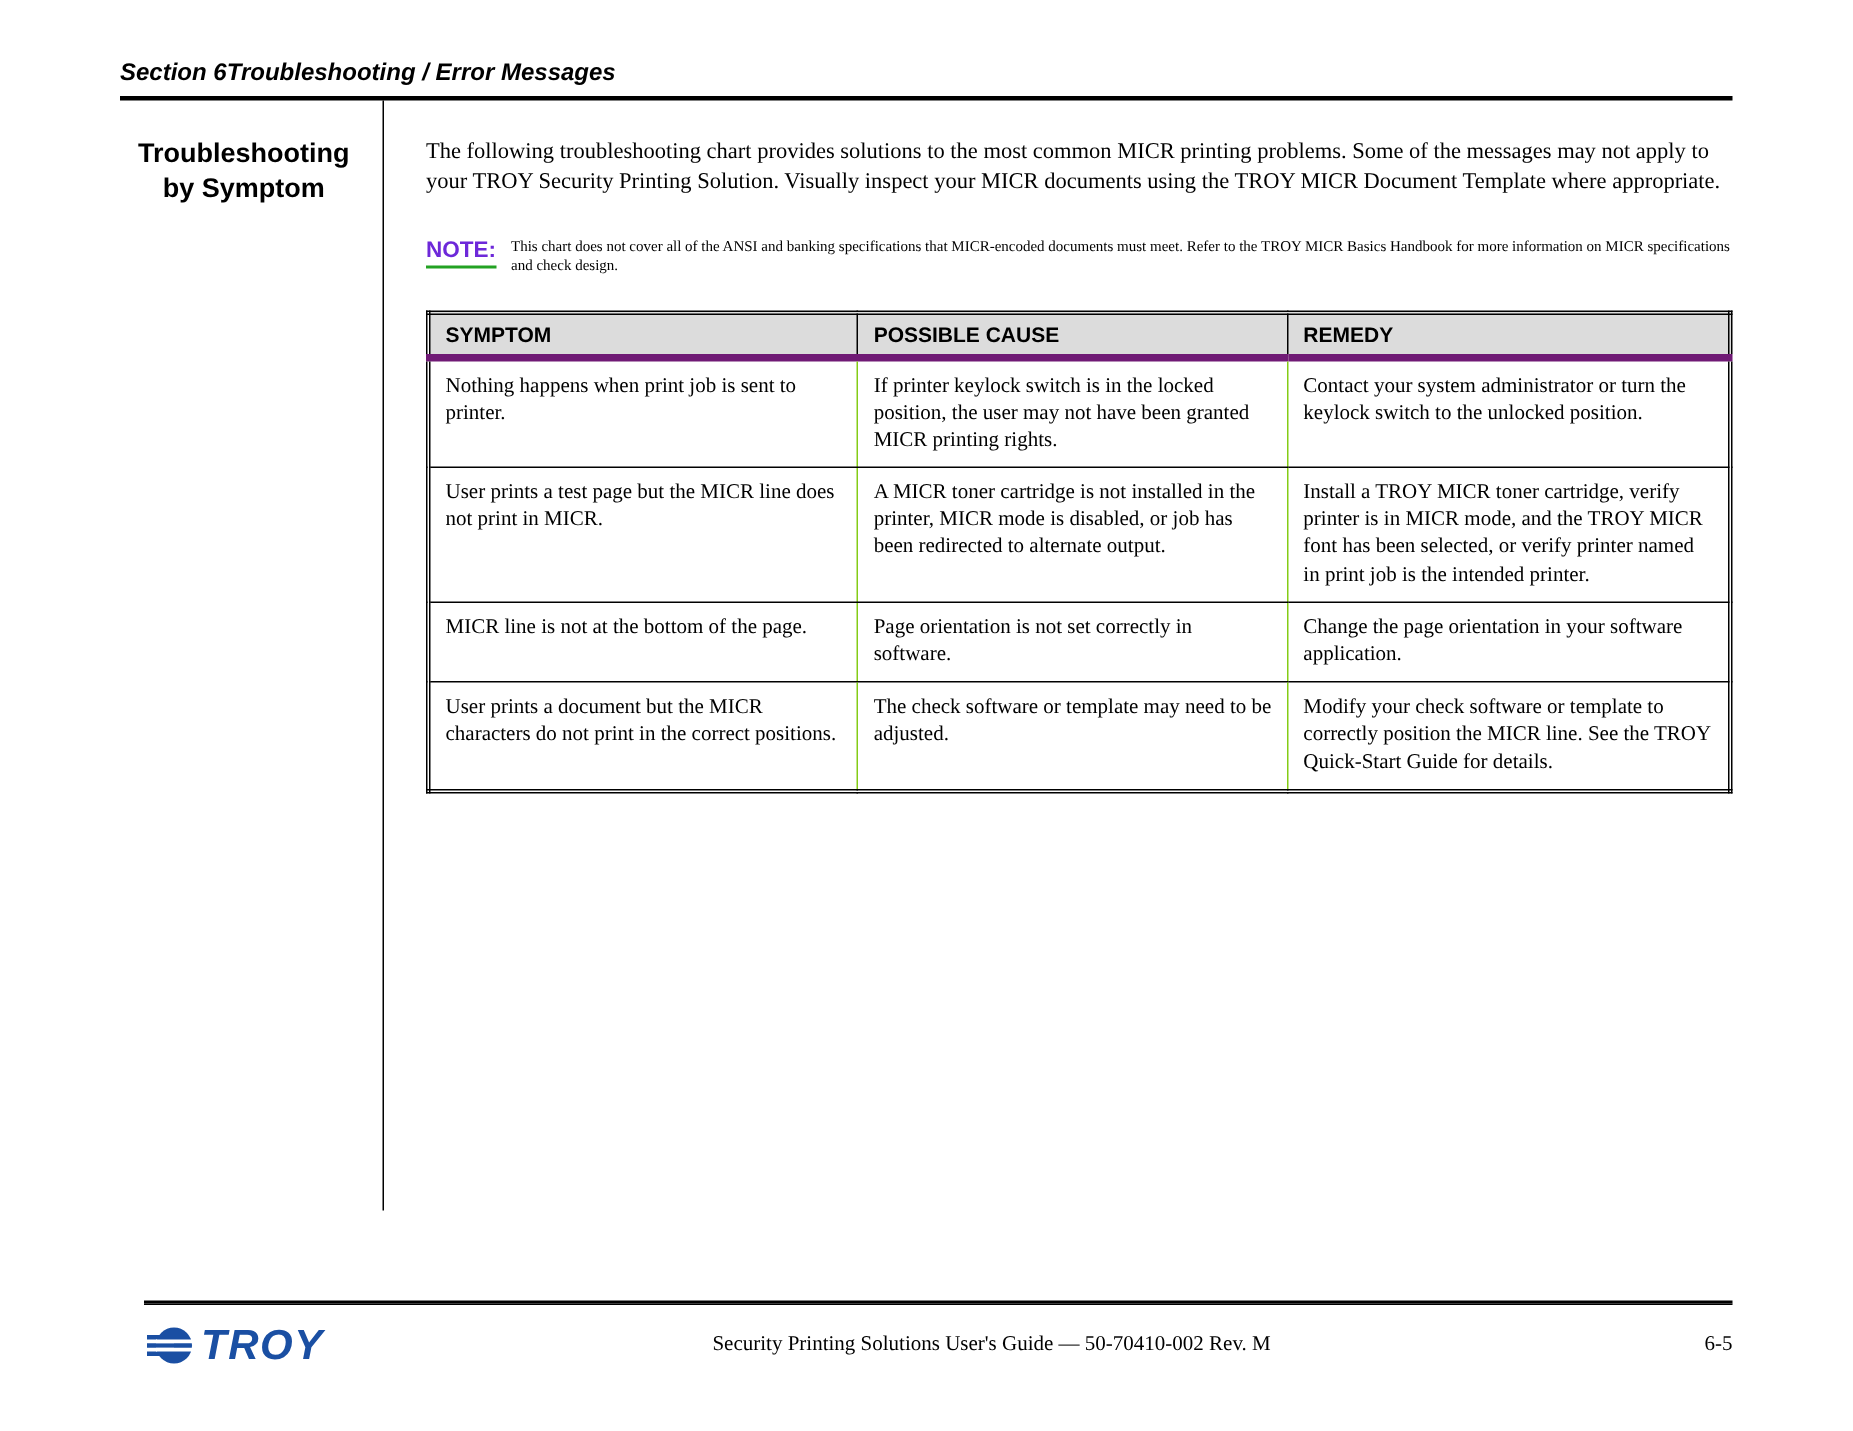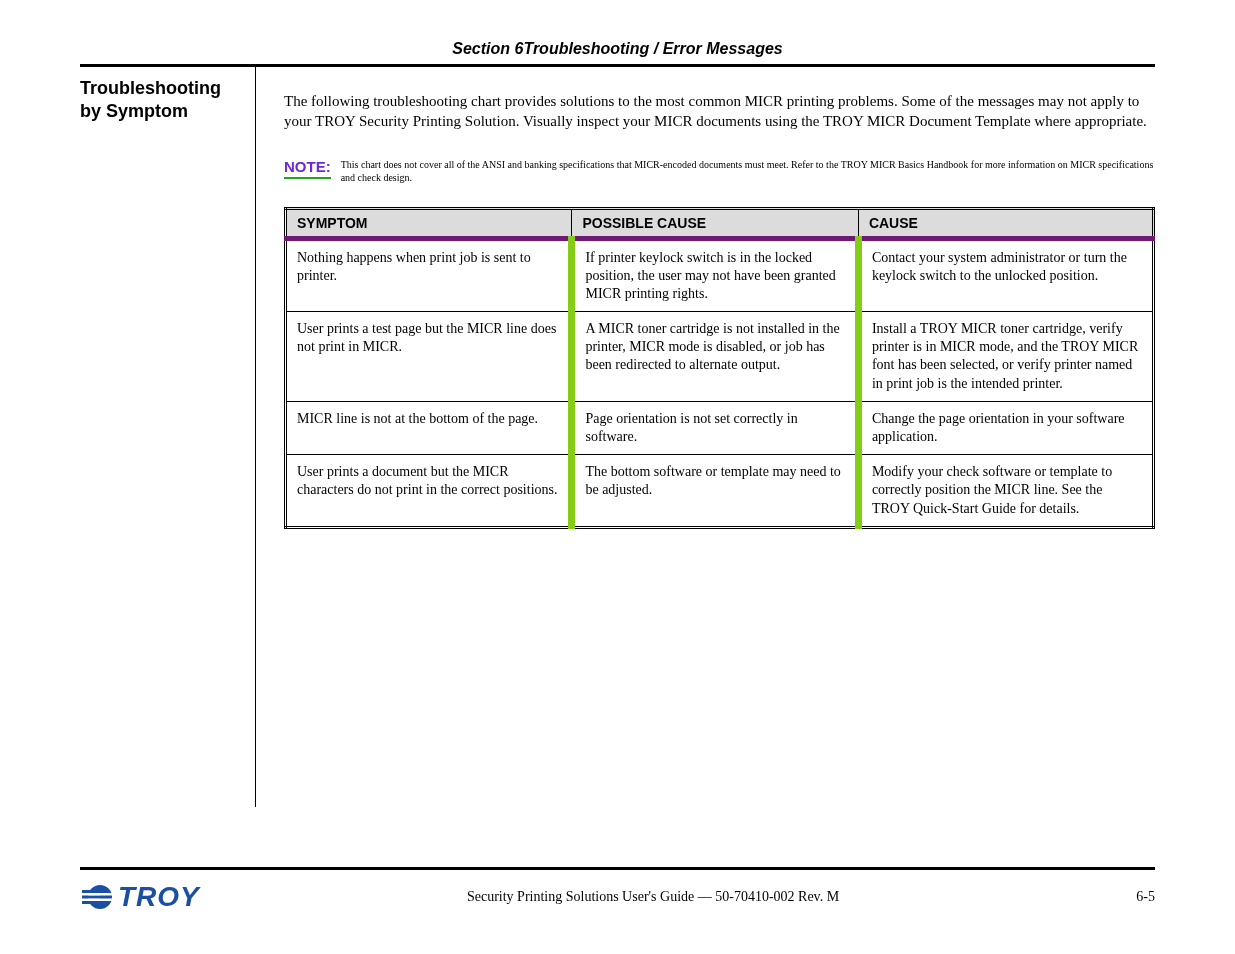--- a/index.html
+++ b/index.html
@@ -9,42 +9,43 @@
     height: 954px;
     background: #fff;
     position: relative;
     color: #000;
   }
   .page {
     padding: 40px 80px 0 80px;
   }
   .running-header {
     display: flex;
-    justify-content: center;
+    justify-content: flex-start;
     font-family: Arial, Helvetica, sans-serif;
     font-weight: bold;
     font-size: 16px;
     margin-bottom: 6px;
     font-style: italic;
   }
   .header-right { font-style: italic; }
   .hr-top {
     border: none;
     border-top: 3px solid #000;
     margin-bottom: 0;
   }
   .content {
     display: flex;
     min-height: 740px;
   }
   .sidebar {
     width: 176px;
     border-right: 1.5px solid #000;
-    padding-top: 10px;
+    padding-top: 24px;
     padding-right: 10px;
+    text-align: center;
   }
   .sidebar-heading {
     font-family: Arial, Helvetica, sans-serif;
     font-weight: bold;
     font-size: 18px;
     line-height: 1.25;
   }
   .main {
     flex: 1;
     padding: 24px 0 0 28px;
@@ -86,35 +87,35 @@
     font-family: Arial, Helvetica, sans-serif;
     font-weight: bold;
     font-size: 14px;
     text-align: left;
     padding: 5px 10px;
     border-right: 1px solid #000;
     border-bottom: 5px solid #701a75;
   }
   th:last-child { border-right: none; }
   td {
-    border-right: 7px solid #84cc16;
+    border-right: 1px solid #84cc16;
     border-bottom: 1px solid #000;
     vertical-align: top;
     padding: 8px 10px;
     font-size: 14px;
     line-height: 1.3;
   }
   td:last-child { border-right: none; }
   tr:last-child td { border-bottom: none; }
   .col-symptom { width: 33%; }
   .col-cause { width: 33%; }
   .col-remedy { width: 34%; }
   .footer {
     position: absolute;
-    left: 80px;
+    left: 96px;
     right: 80px;
     bottom: 40px;
   }
   .hr-foot {
     border: none;
     border-top: 2px solid #000;
     border-bottom: 0.5px solid #000;
     height:3px;
     margin-bottom: 10px;
   }
@@ -166,42 +167,42 @@
       <div class="note-wrap">
         <span class="note-label">NOTE:</span>
         <span class="note-text">This chart does not cover all of the ANSI and banking specifications that MICR-encoded documents must meet. Refer to the TROY MICR Basics Handbook for more information on MICR specifications and check design.</span>
       </div>
 
       <table>
         <thead>
           <tr>
             <th class="col-symptom">SYMPTOM</th>
             <th class="col-cause">POSSIBLE CAUSE</th>
-            <th class="col-remedy">CAUSE</th>
+            <th class="col-remedy">REMEDY</th>
           </tr>
         </thead>
         <tbody>
           <tr>
             <td>Nothing happens when print job is sent to printer.</td>
             <td>If printer keylock switch is in the locked position, the user may not have been granted MICR printing rights.</td>
             <td>Contact your system administrator or turn the keylock switch to the unlocked position.</td>
           </tr>
           <tr>
             <td>User prints a test page but the MICR line does not print in MICR.</td>
             <td>A MICR toner cartridge is not installed in the printer, MICR mode is disabled, or job has been redirected to alternate output.</td>
             <td>Install a TROY MICR toner cartridge, verify printer is in MICR mode, and the TROY MICR font has been selected, or verify printer named in print job is the intended printer.</td>
           </tr>
           <tr>
             <td>MICR line is not at the bottom of the page.</td>
             <td>Page orientation is not set correctly in software.</td>
             <td>Change the page orientation in your software application.</td>
           </tr>
           <tr>
             <td>User prints a document but the MICR characters do not print in the correct positions.</td>
-            <td>The bottom software or template may need to be adjusted.</td>
+            <td>The check software or template may need to be adjusted.</td>
             <td>Modify your check software or template to correctly position the MICR line. See the TROY Quick-Start Guide for details.</td>
           </tr>
         </tbody>
       </table>
     </main>
   </div>
 </div>
 
 <div class="footer">
   <hr class="hr-foot">

